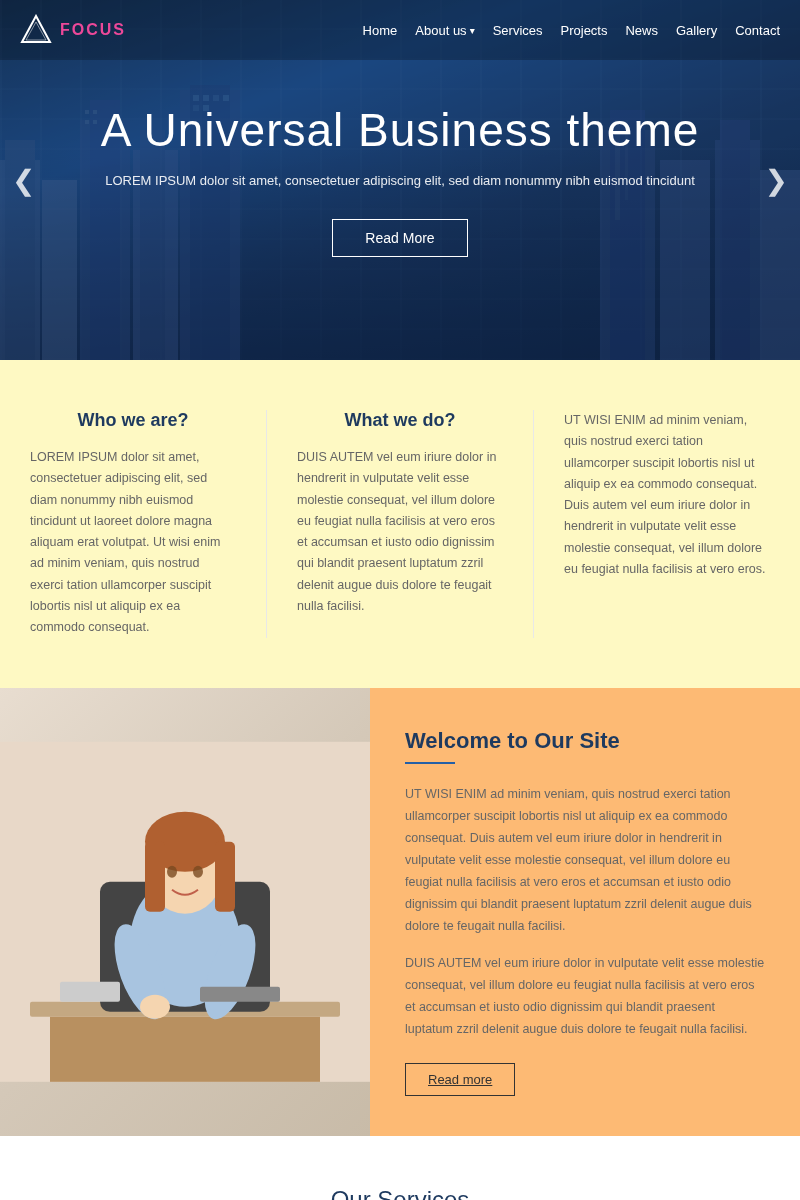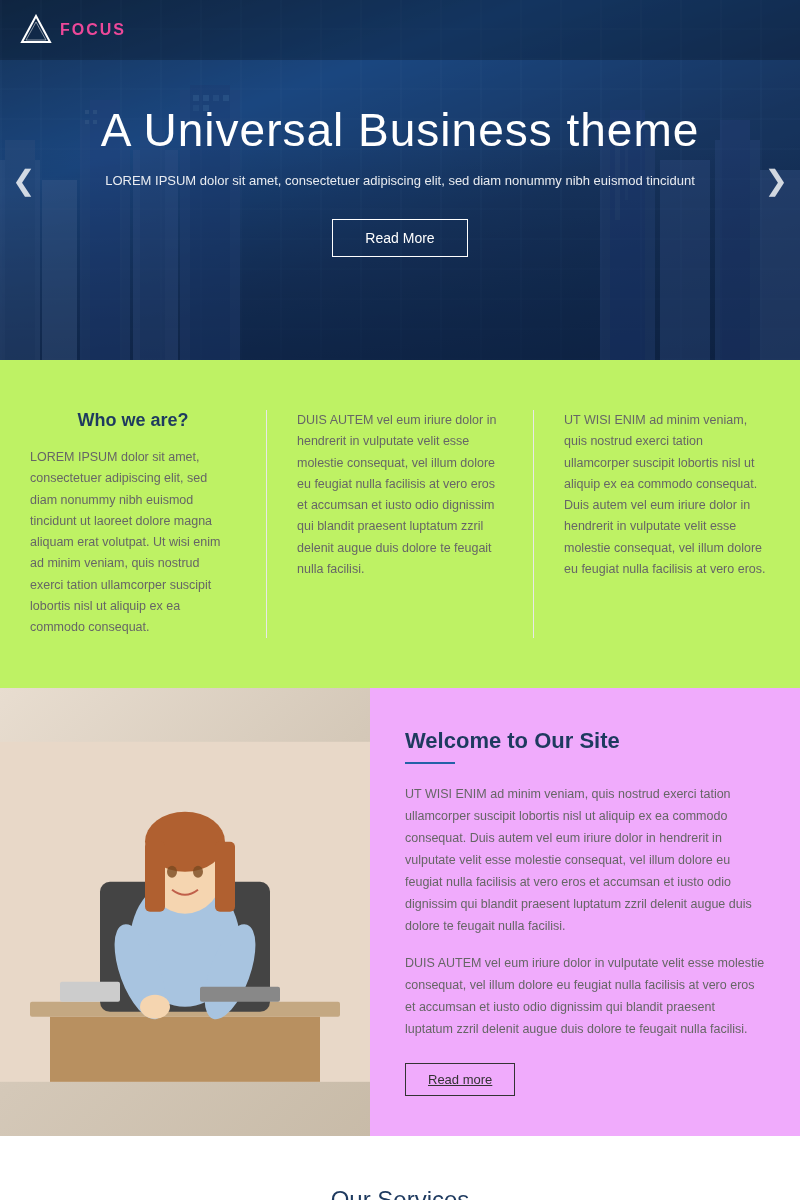--- a/index.html
+++ b/index.html
@@ -105,21 +105,21 @@
       background: none;
       border: none;
     }
     .hero-arrow-left { left: 12px; }
     .hero-arrow-right { right: 12px; }
 
     
     .info-section {
       display: flex;
       padding: 50px 30px;
-      background: #bef264;
+      background: #fef9c3;
       gap: 30px;
     }
     .info-col { flex: 1; text-align: center; }
     .info-col h3 {
       color: #1e3a5f;
       font-size: 18px;
       font-weight: 600;
       margin-bottom: 16px;
     }
     .info-col p {
@@ -129,21 +129,21 @@
       text-align: left;
     }
     .info-divider {
       width: 1px;
       background: #e8e8e8;
     }
 
     
     .welcome-section {
       display: flex;
-      background: #f0abfc;
+      background: #fdba74;
       min-height: 340px;
     }
     .welcome-img {
       width: 370px;
       flex-shrink: 0;
       background: linear-gradient(135deg, #e8ddd0 0%, #d4c8b8 50%, #c8bba8 100%);
       display: flex;
       align-items: flex-end;
       justify-content: center;
       overflow: hidden;
@@ -209,20 +209,29 @@
 <body>
 
 <div style="position:relative;">
   <nav>
     <div class="nav-logo">
       <svg viewBox="0 0 32 32" fill="none" xmlns="http://www.w3.org/2000/svg">
         <polygon points="16,2 30,28 2,28" stroke="white" stroke-width="2" fill="none"></polygon>
         <polygon points="16,8 26,26 6,26" stroke="white" stroke-width="1" fill="none" opacity="0.5"></polygon>
       </svg>
       <span>FOCUS</span>
+    </div>
+    <div class="nav-links">
+      <a href="#">Home</a>
+      <a href="#">About us <span style="font-size:10px;">▾</span></a>
+      <a href="#">Services</a>
+      <a href="#">Projects</a>
+      <a href="#">News</a>
+      <a href="#">Gallery</a>
+      <a href="#">Contact</a>
     </div>
   </nav>
 
   <section class="hero">
     <div class="hero-bg"></div>
     <div class="hero-buildings"></div>
 
     <svg style="position:absolute;bottom:0;left:0;width:800px;height:280px;opacity:0.35;" viewBox="0 0 800 280">
 
       <rect x="0" y="80" width="40" height="200" fill="#6080b0"></rect>
@@ -269,20 +278,21 @@
   </section>
 </div>
 
 <section class="info-section">
   <div class="info-col">
     <h3>Who we are?</h3>
     <p>LOREM IPSUM dolor sit amet, consectetuer adipiscing elit, sed diam nonummy nibh euismod tincidunt ut laoreet dolore magna aliquam erat volutpat. Ut wisi enim ad minim veniam, quis nostrud exerci tation ullamcorper suscipit lobortis nisl ut aliquip ex ea commodo consequat.</p>
   </div>
   <div class="info-divider"></div>
   <div class="info-col">
+    <h3>What we do?</h3>
     <p>DUIS AUTEM vel eum iriure dolor in hendrerit in vulputate velit esse molestie consequat, vel illum dolore eu feugiat nulla facilisis at vero eros et accumsan et iusto odio dignissim qui blandit praesent luptatum zzril delenit augue duis dolore te feugait nulla facilisi.</p>
   </div>
   <div class="info-divider"></div>
   <div class="info-col">
     <p>UT WISI ENIM ad minim veniam, quis nostrud exerci tation ullamcorper suscipit lobortis nisl ut aliquip ex ea commodo consequat. Duis autem vel eum iriure dolor in hendrerit in vulputate velit esse molestie consequat, vel illum dolore eu feugiat nulla facilisis at vero eros.</p>
   </div>
 </section>
 
 <section class="welcome-section">
   <div class="welcome-img">

